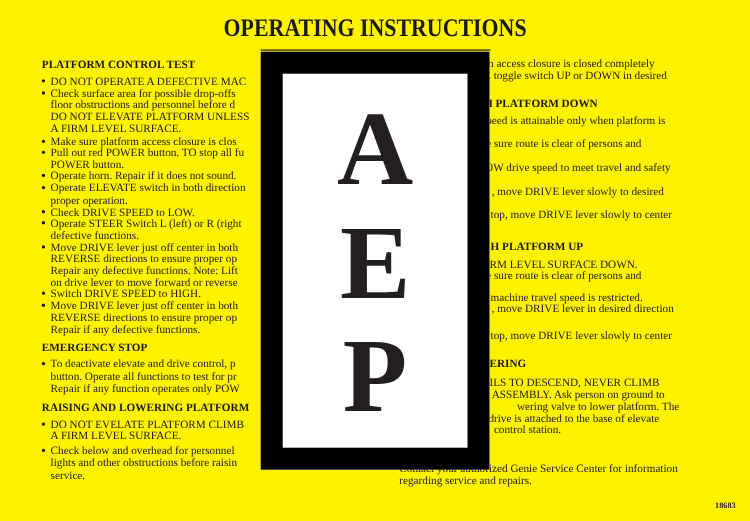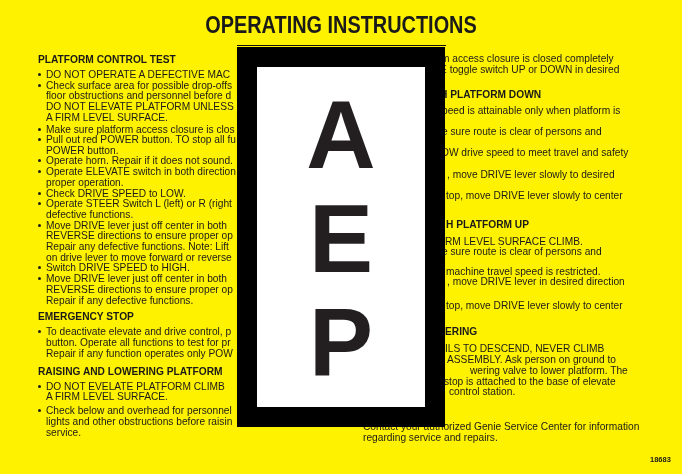--- a/index.html
+++ b/index.html
@@ -1,19 +1,19 @@
 <!DOCTYPE html>
 <html><head>
   <meta charset="utf-8">
   <style>
     html, body { margin: 0; padding: 0; background: #FFF200; }
     .page {
       position: relative; width: 682px; height: 474px; overflow: hidden;
       background: #FFF200; color: #1a1a1a;
-      font-family: Liberation Sans, sans-serif;
+      font-family: Liberation Serif, serif;
     }
     .title {
       position: absolute; top: 14px; left: 0; width: 682px; text-align: center;
       font-size: 23px; line-height: 23px; font-weight: bold; white-space: nowrap;
       transform: scaleX(0.865);
     }
     .subtitle {
       position: absolute; top: 36px; left: 0; width: 682px; text-align: center;
       font-size: 12px; line-height: 12px; font-weight: bold; white-space: nowrap;
     }
@@ -106,31 +106,31 @@
     <div class="ln" style="left:440px;top:64px">E toggle switch UP or DOWN in desired</div>
 
     <div class="ln hd" style="left:440px;top:89px">H PLATFORM DOWN</div>
     <div class="ln" style="left:442px;top:105px">peed is attainable only when platform is</div>
     <div class="ln" style="left:442px;top:126px">e sure route is clear of persons and</div>
     <div class="ln" style="left:441px;top:147px">OW drive speed to meet travel and safety</div>
     <div class="ln" style="left:447px;top:169px">, move DRIVE lever slowly to desired</div>
     <div class="ln" style="left:446px;top:190px">top, move DRIVE lever slowly to center</div>
 
     <div class="ln hd" style="left:446px;top:219px">H PLATFORM UP</div>
-    <div class="ln" style="left:445px;top:236px">RM LEVEL SURFACE CLIMB.</div>
+    <div class="ln" style="left:445px;top:236px">RM LEVEL SURFACE DOWN.</div>
     <div class="ln" style="left:442px;top:246px">e sure route is clear of persons and</div>
     <div class="ln" style="left:446px;top:266px">machine travel speed is restricted.</div>
     <div class="ln" style="left:447px;top:276px">, move DRIVE lever in desired direction</div>
     <div class="ln" style="left:446px;top:300px">top, move DRIVE lever slowly to center</div>
 
     <div class="ln hd" style="left:445px;top:326px">ERING</div>
     <div class="ln" style="left:445px;top:343px">ILS TO DESCEND, NEVER CLIMB</div>
     <div class="ln" style="left:447px;top:354px">ASSEMBLY. Ask person on ground to</div>
     <div class="ln" style="left:470px;top:365px">wering valve to lower platform. The</div>
-    <div class="ln" style="left:444px;top:376px">stop is attached to the base of elevate</div>
+    <div class="ln" style="left:444px;top:376px">drive is attached to the base of elevate</div>
     <div class="ln" style="left:449px;top:386px">control station.</div>
 
     <div class="ln" style="left:363px;top:421px">Contact your authorized Genie Service Center for information</div>
     <div class="ln" style="left:363px;top:432px">regarding service and repairs.</div>
   </div>
 
   <div class="box">
     <div class="lt" style="top:20px">A</div>
     <div class="lt" style="top:124px">E</div>
     <div class="lt" style="top:227px">P</div>

